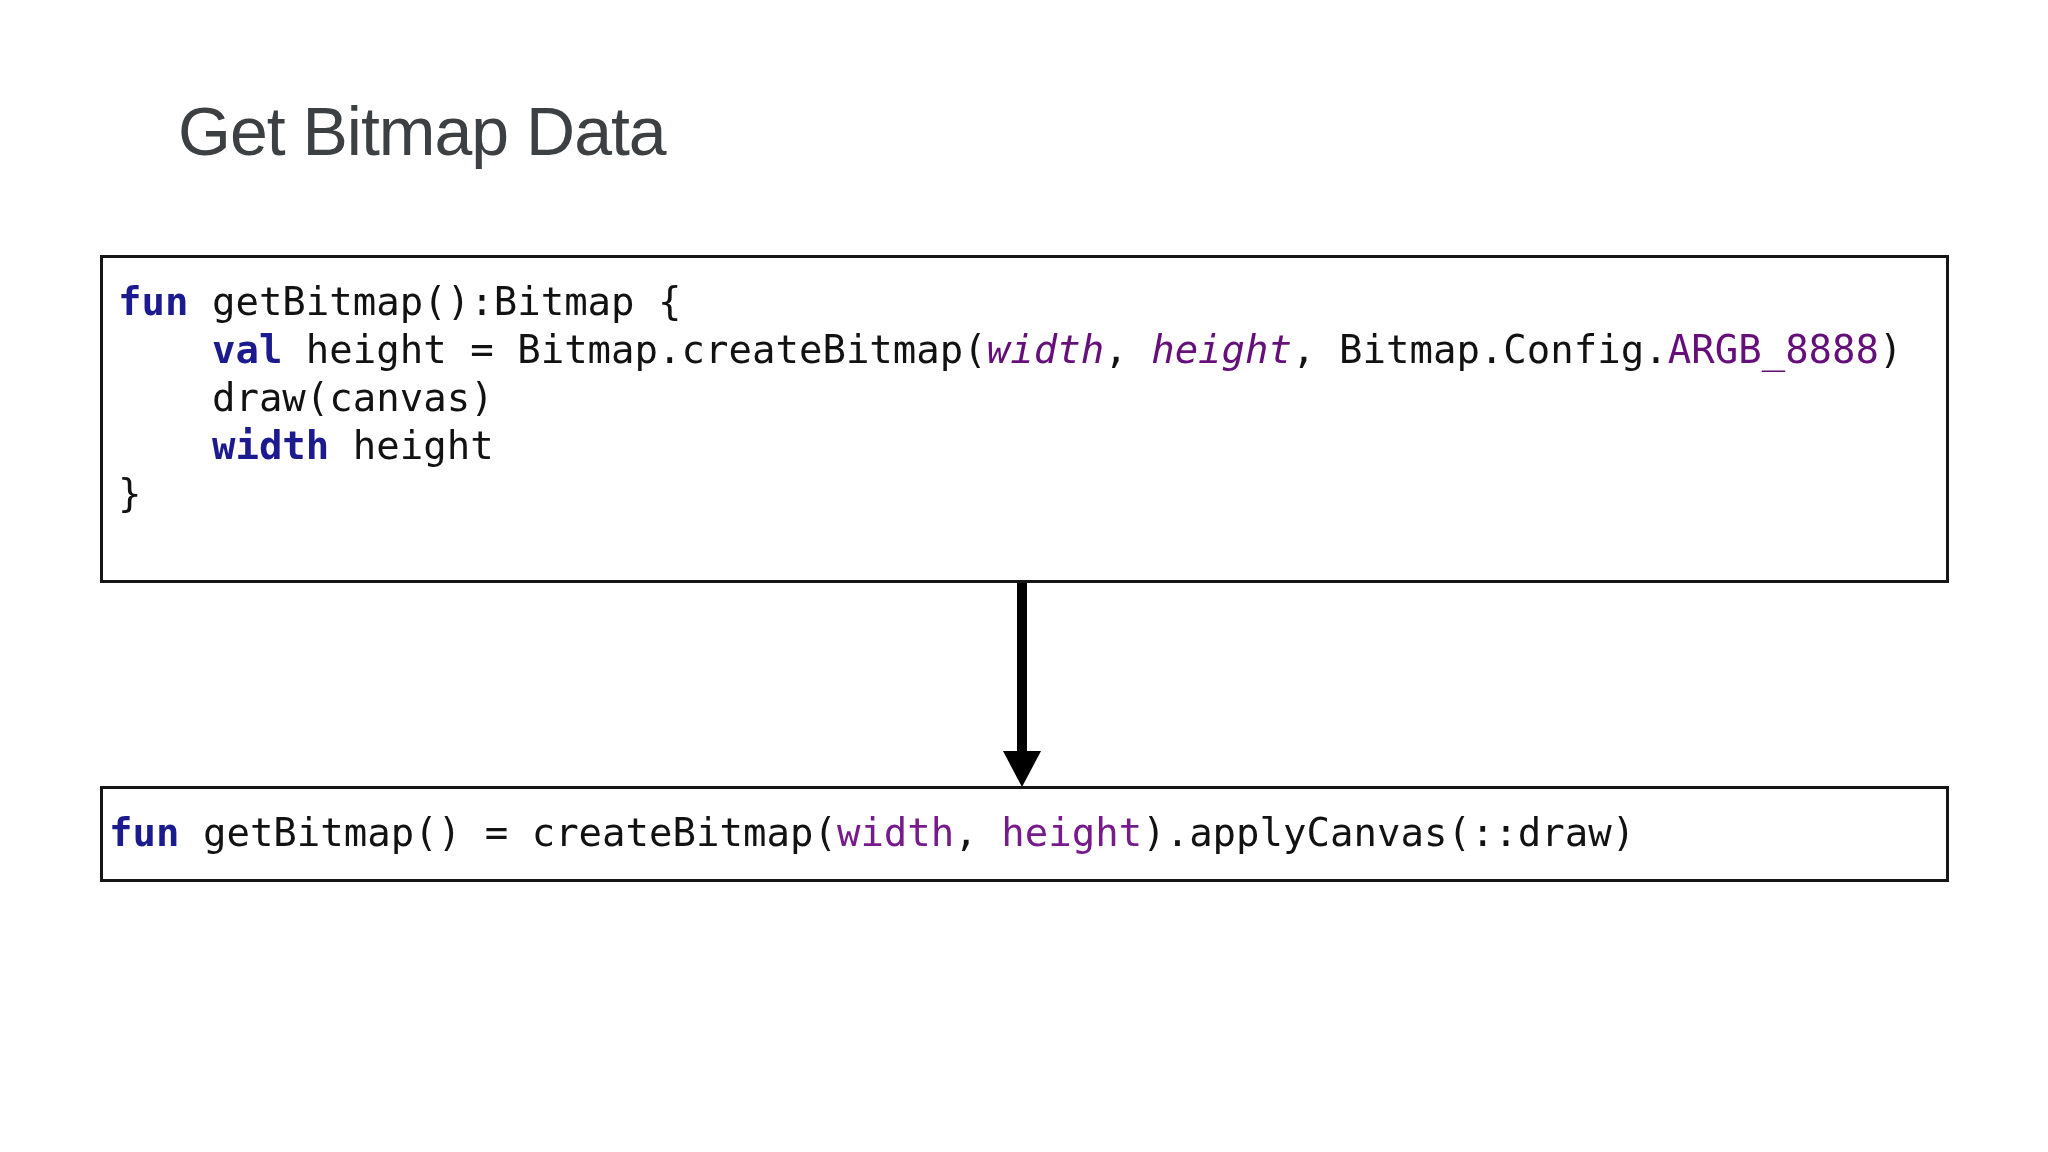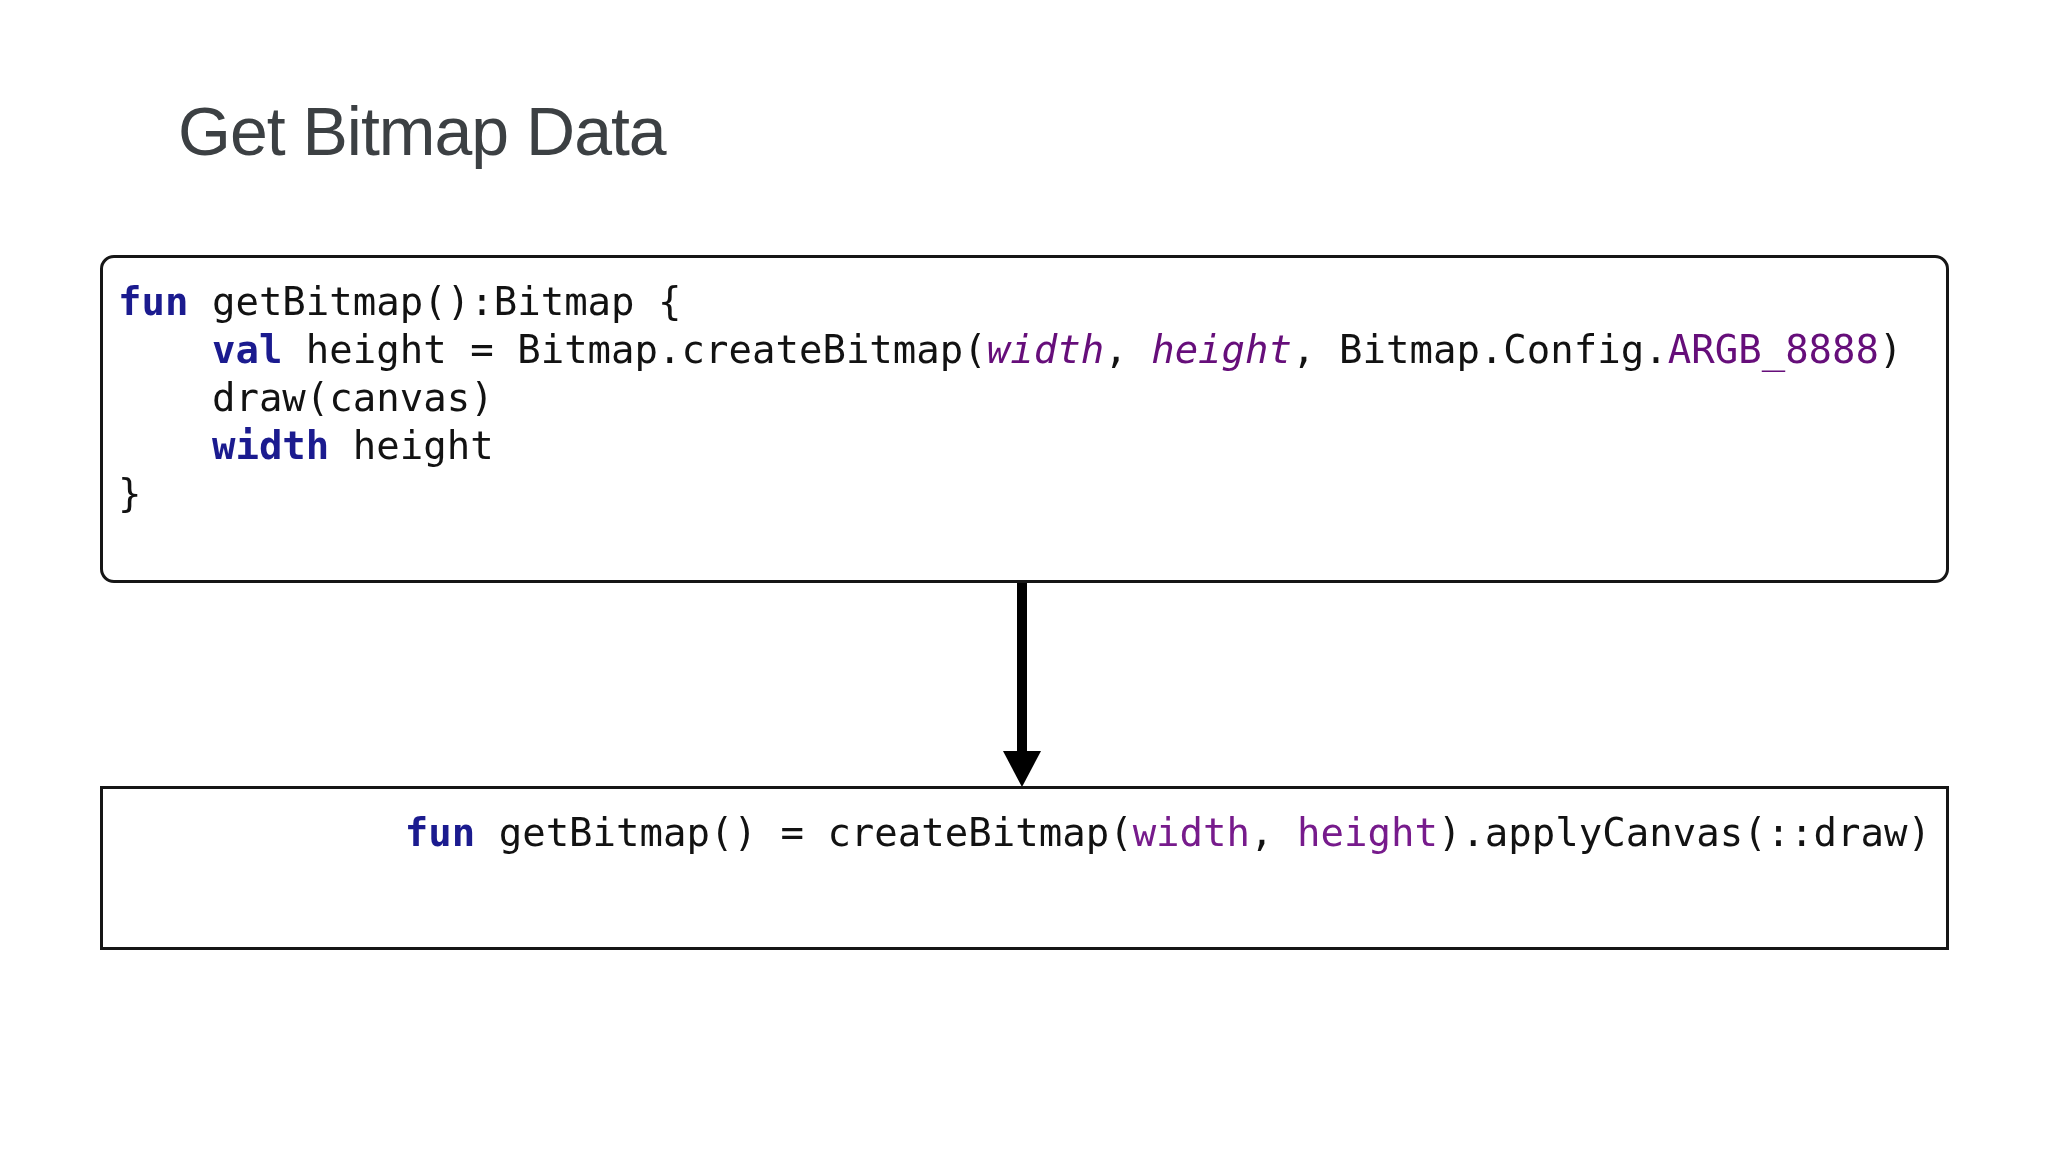--- a/index.html
+++ b/index.html
@@ -32,27 +32,25 @@
     left: 100px;
     width: 1849px;
     box-sizing: border-box;
     border: 3px solid #161616;
     background: #ffffff;
   }
   .code-box.box-verbose {
     top: 255px;
     height: 328px;
     padding: 20px 15px 10px 15px;
-    border-radius: 14px;
   }
   .code-box.box-concise {
     top: 786px;
-    height: 164px;
+    height: 96px;
     padding: 20px 15px 10px 6px;
-    text-align: right;
   }
   .code-line {
     font-family: "DejaVu Sans Mono", "Liberation Mono", monospace;
     font-size: 39px;
     line-height: 48px;
     white-space: pre;
     color: #121212;
   }
   .tok-pl   { color: #121212; }
   .tok-kw   { color: var(--kw-color, #1b1b8f); font-weight: bold; }

